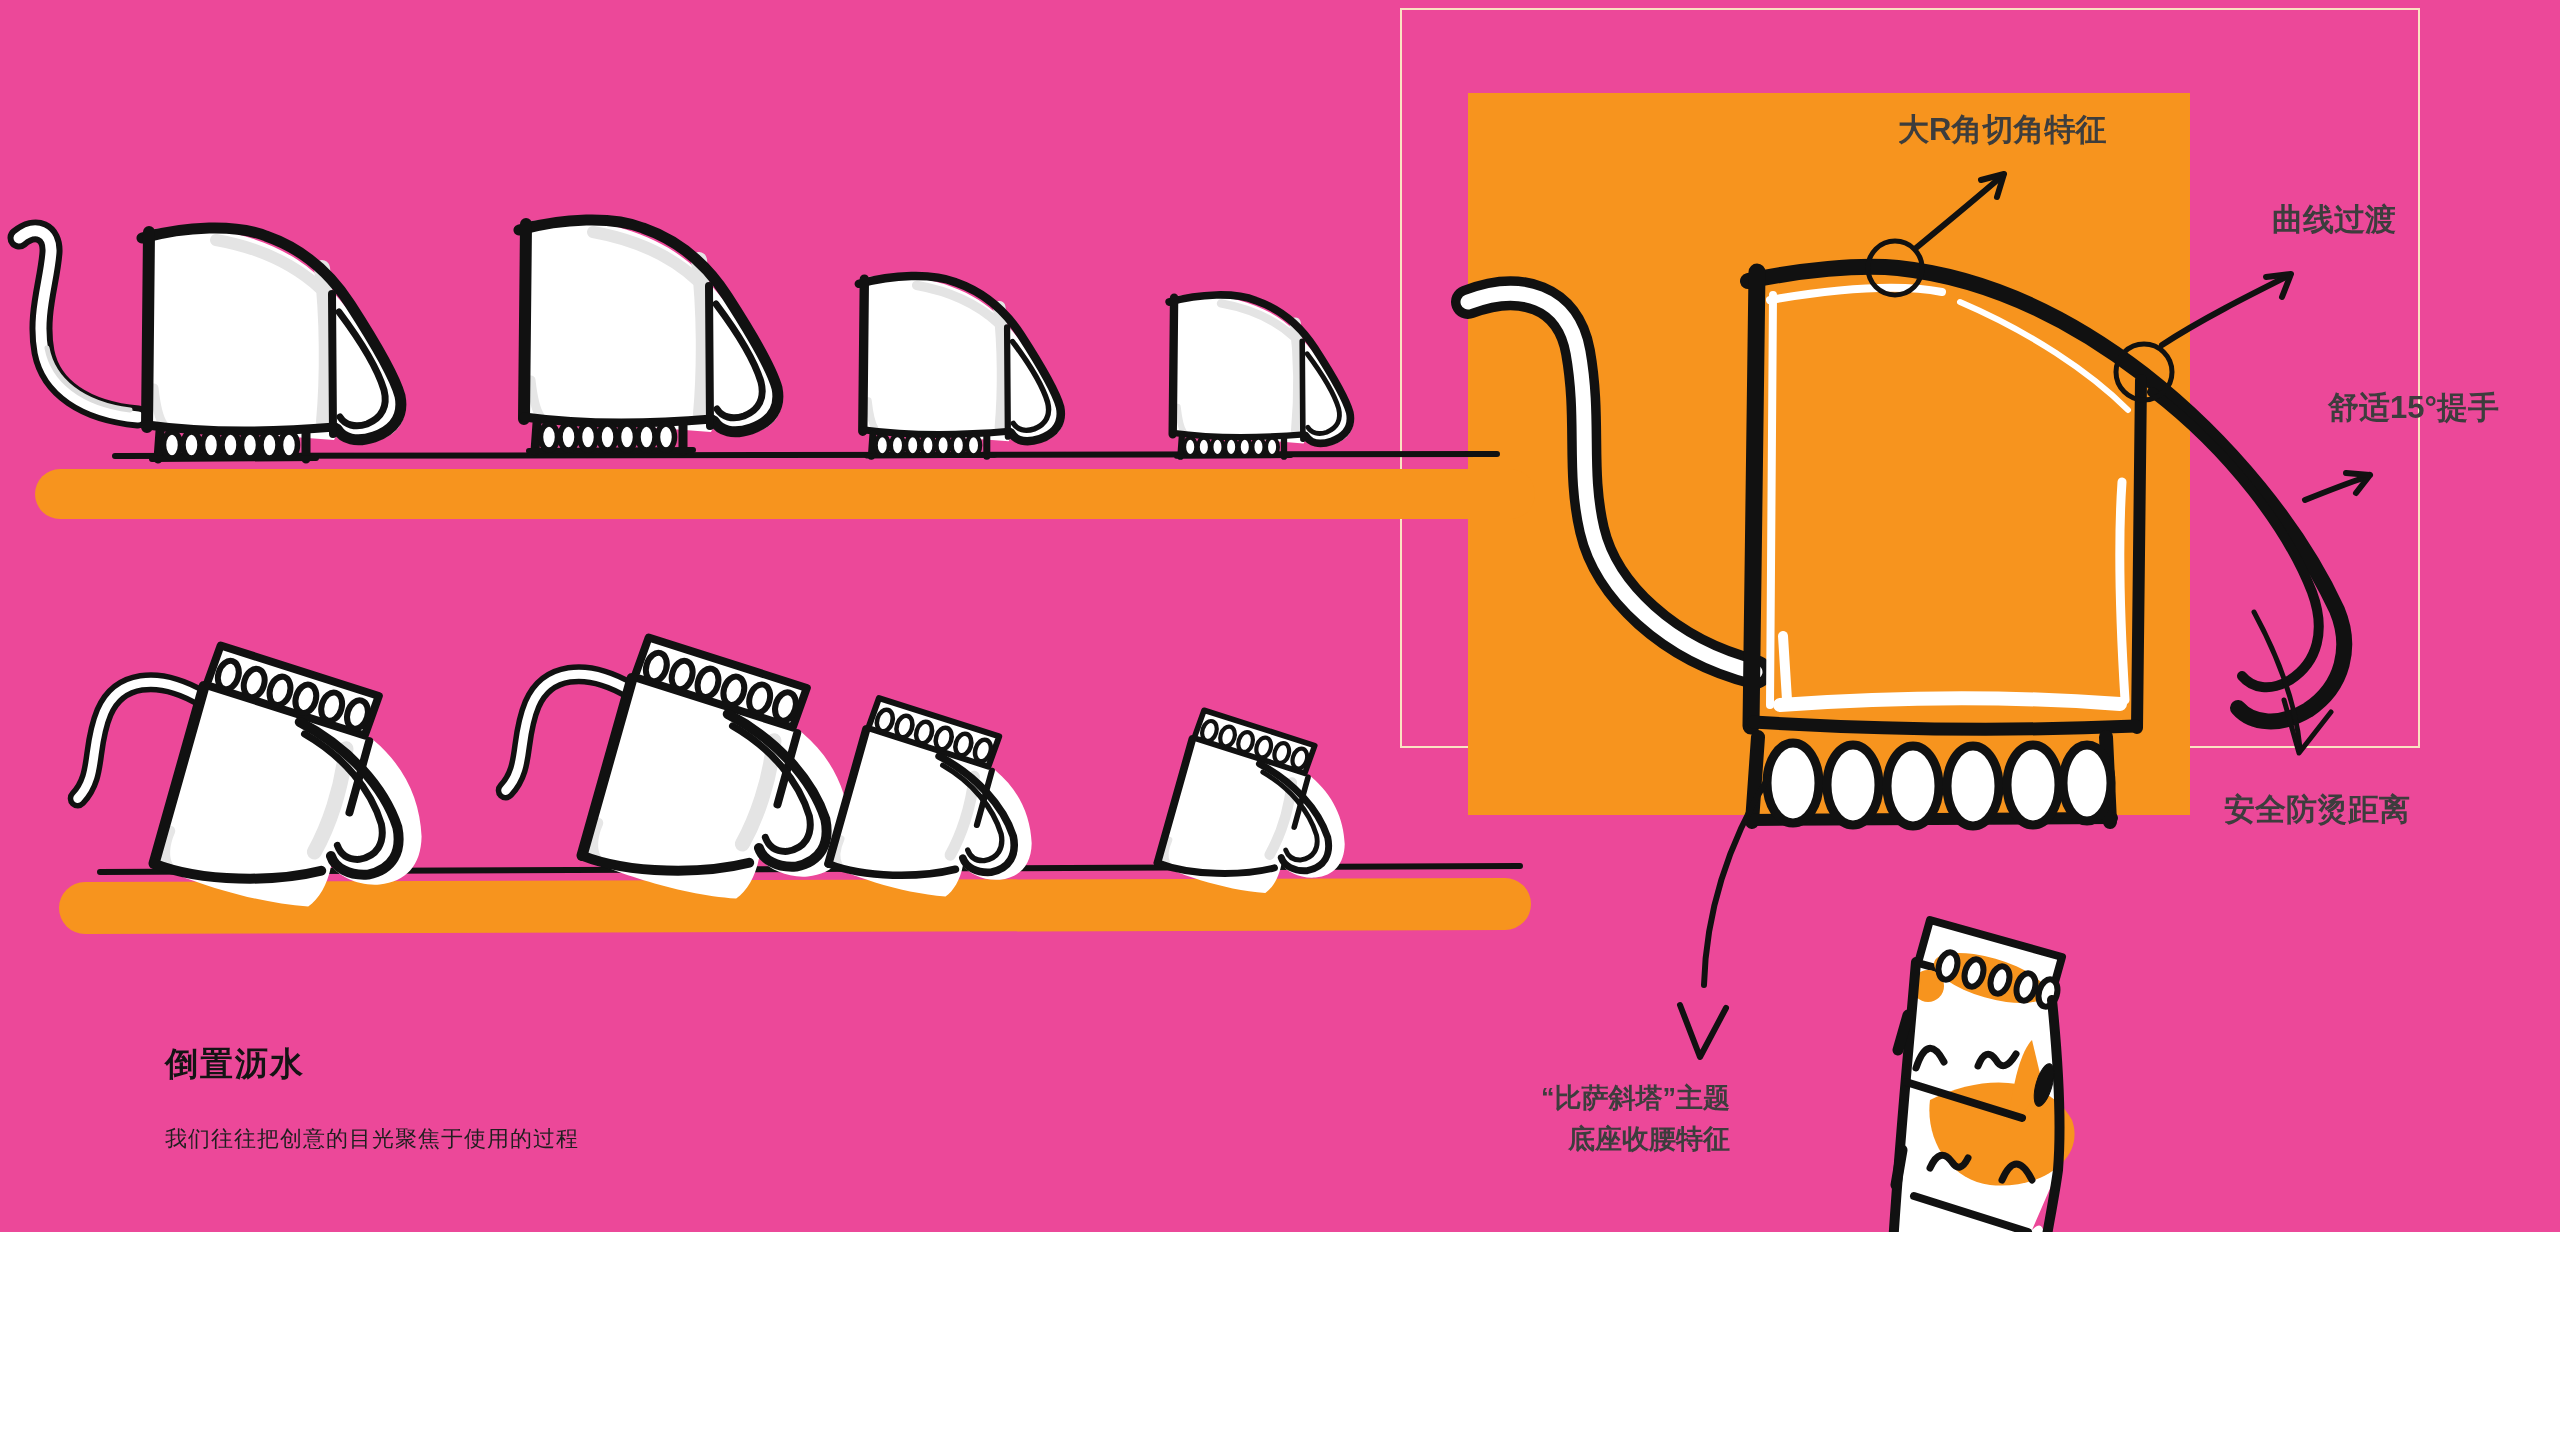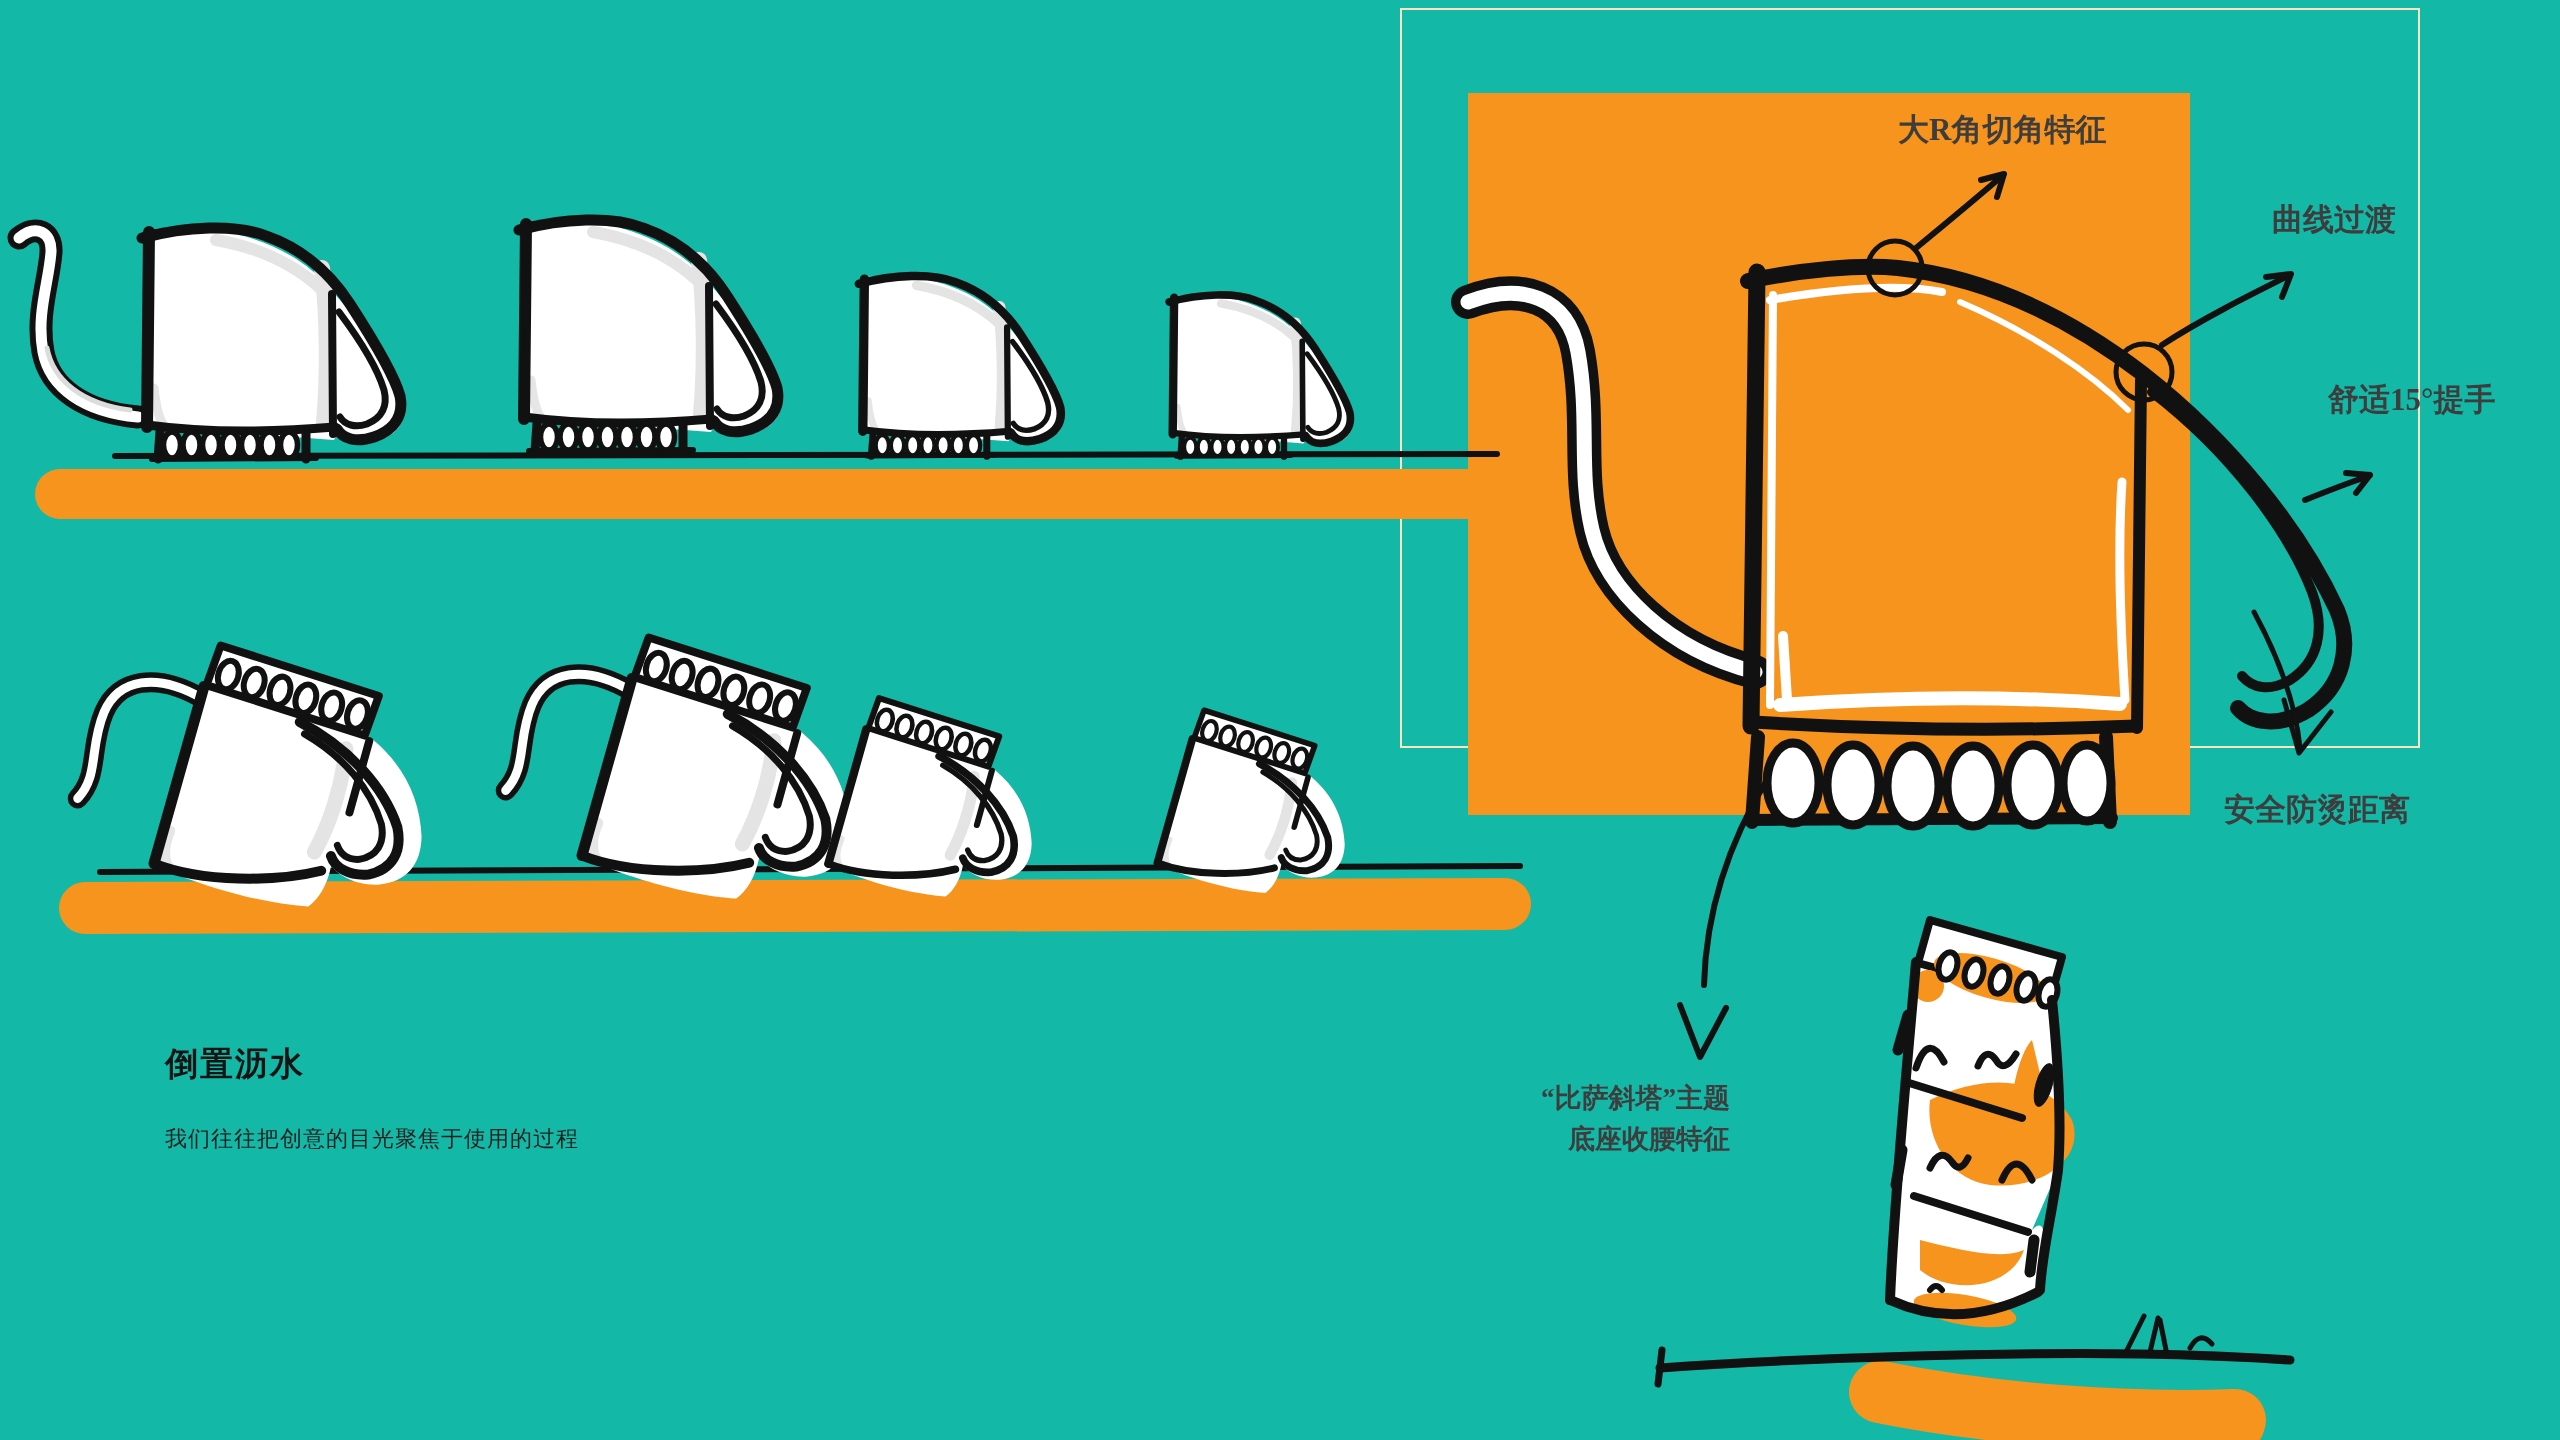--- a/index.html
+++ b/index.html
@@ -1,17 +1,17 @@
 <!DOCTYPE html>
 <html><head>
 <meta charset="utf-8">
 <style>
   html,body{margin:0;padding:0;background:#fff;}
-  #stage{position:relative;width:2560px;height:1440px;background:#14b8a6;overflow:hidden;
-         font-family:Liberation Serif, serif;}
+  #stage{position:relative;width:2560px;height:1232px;background:#ec4899;overflow:hidden;
+         font-family:Liberation Sans, sans-serif;}
   .panel-outline{position:absolute;left:1400px;top:8px;width:1016px;height:736px;
          border:2px solid #FAE3C2;background:transparent;}
   .orange-panel{position:absolute;left:1468px;top:93px;width:722px;height:722px;background:#F7941E;}
   #art{position:absolute;left:0;top:0;width:2560px;height:1440px;}
   .label{position:absolute;color:#3D3D3D;font-weight:700;font-size:31px;line-height:1.15;white-space:nowrap;}
   .headline-title{position:absolute;left:165px;top:1042px;font-size:33px;font-weight:800;color:#141414;letter-spacing:2px;}
   .para{position:absolute;left:165px;color:#1F1F1F;font-size:22px;letter-spacing:1px;white-space:nowrap;}
   .pisa-block{position:absolute;right:830px;top:1078px;text-align:right;color:#3D3D3D;
               font-weight:700;font-size:27px;line-height:1.5;white-space:nowrap;}
 </style>
@@ -204,21 +204,21 @@
         <path d="M1930,1168 Q1940,1146 1952,1162 Q1960,1174 1968,1158" stroke-width="7"></path>
         <path d="M2002,1180 Q2016,1148 2032,1180" stroke-width="7"></path>
         <path d="M1914,1196 L2028,1232" stroke-width="8"></path>
         <path d="M1930,1290 Q1936,1282 1942,1290" stroke-width="6"></path>
       </g>
     </g>
   </svg>
 
   <div class="label" style="left:1898px;top:112px;">大R角切角特征</div>
   <div class="label" style="left:2272px;top:202px;">曲线过渡</div>
-  <div class="label" style="left:2328px;top:382px;">舒适15°提手</div>
+  <div class="label" style="left:2328px;top:390px;">舒适15°提手</div>
   <div class="label" style="left:2224px;top:792px;">安全防烫距离</div>
 
   <div class="pisa-block">
     <div>“比萨斜塔”主题</div>
     <div>底座收腰特征</div>
   </div>
 
   <div class="headline-title">倒置沥水</div>
   <div class="para" style="top:1124px;">我们往往把创意的目光聚焦于使用的过程</div>
 

